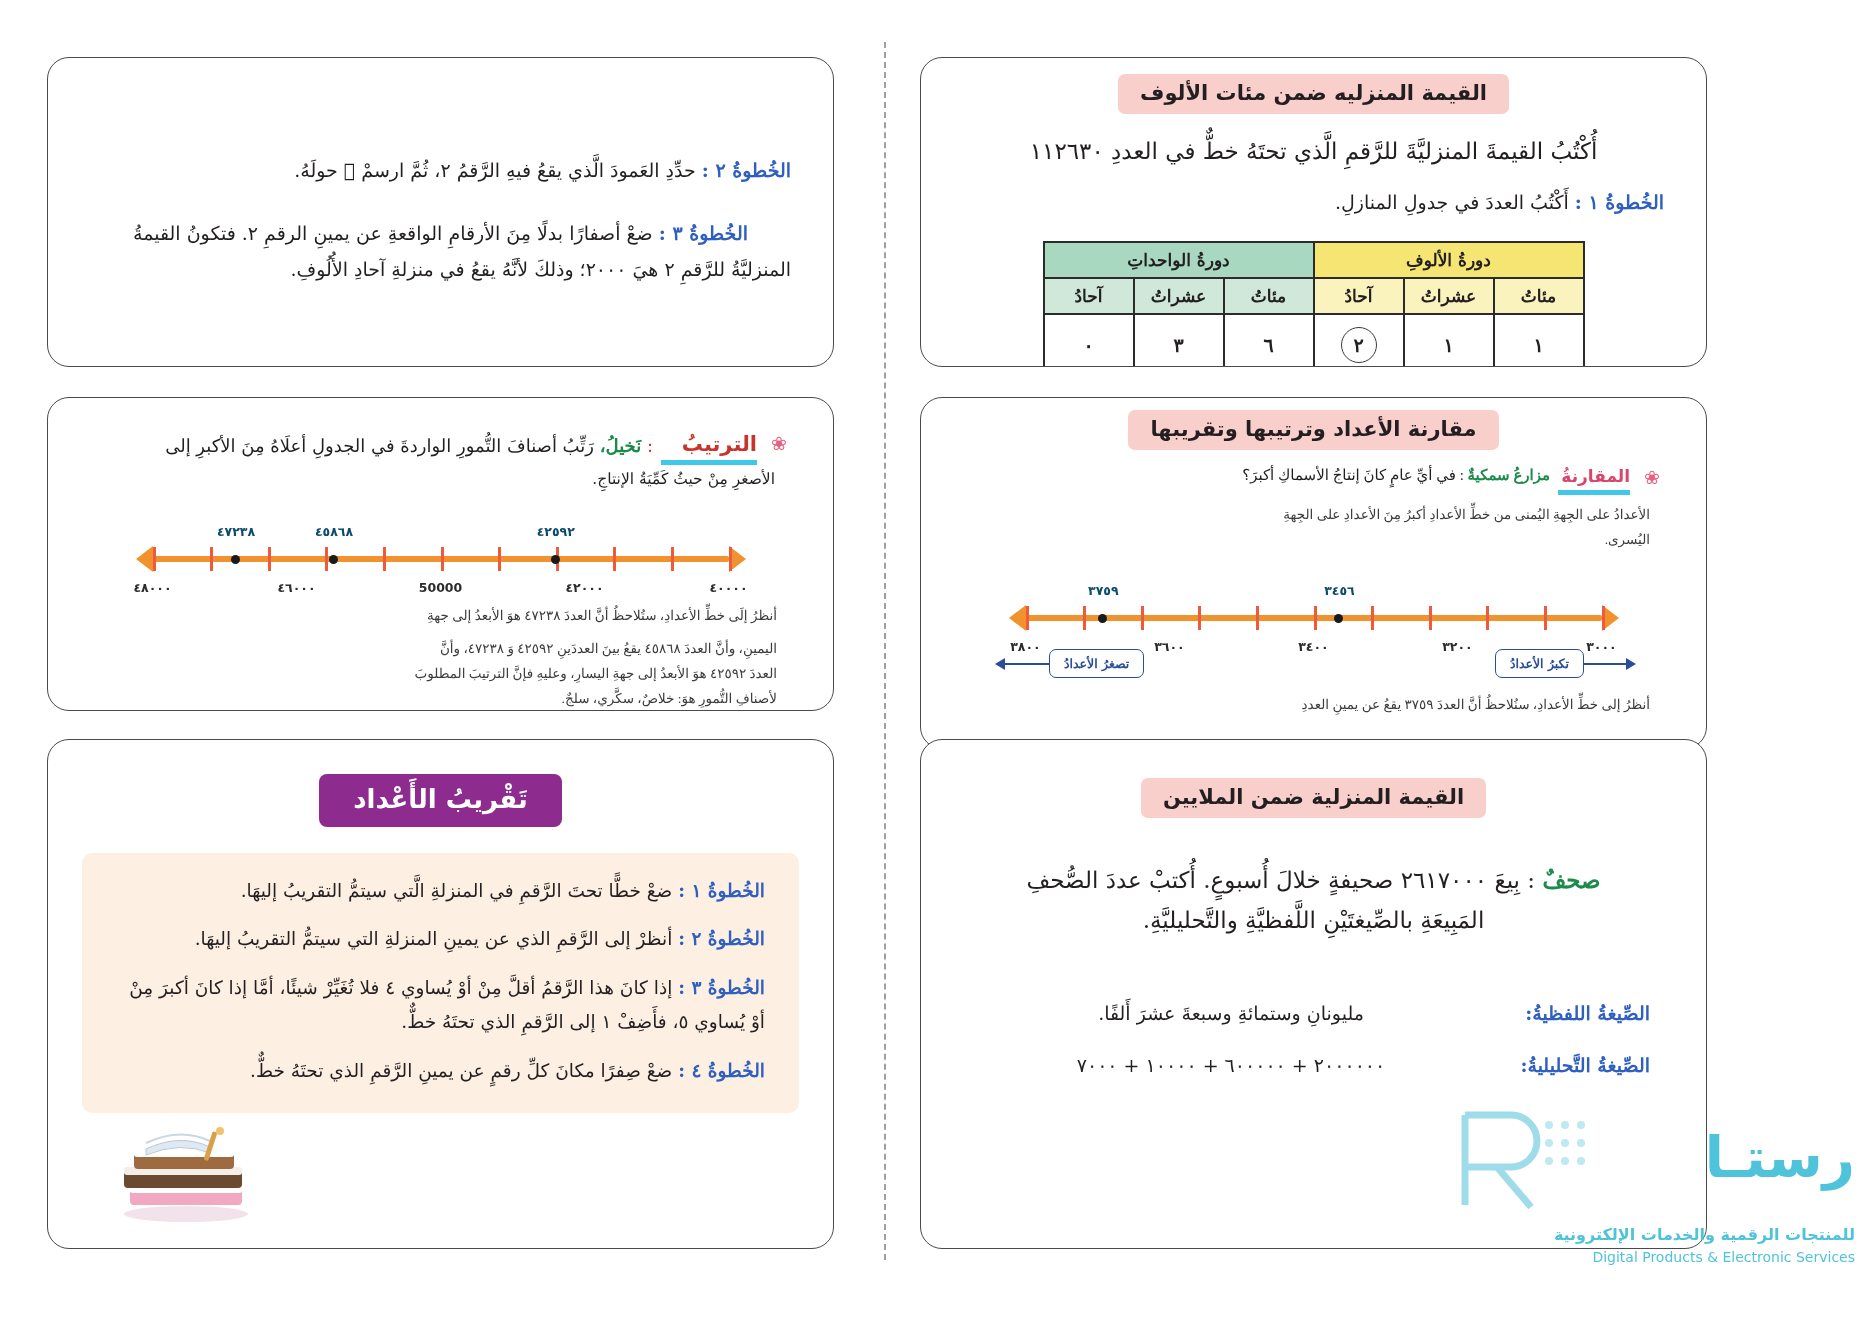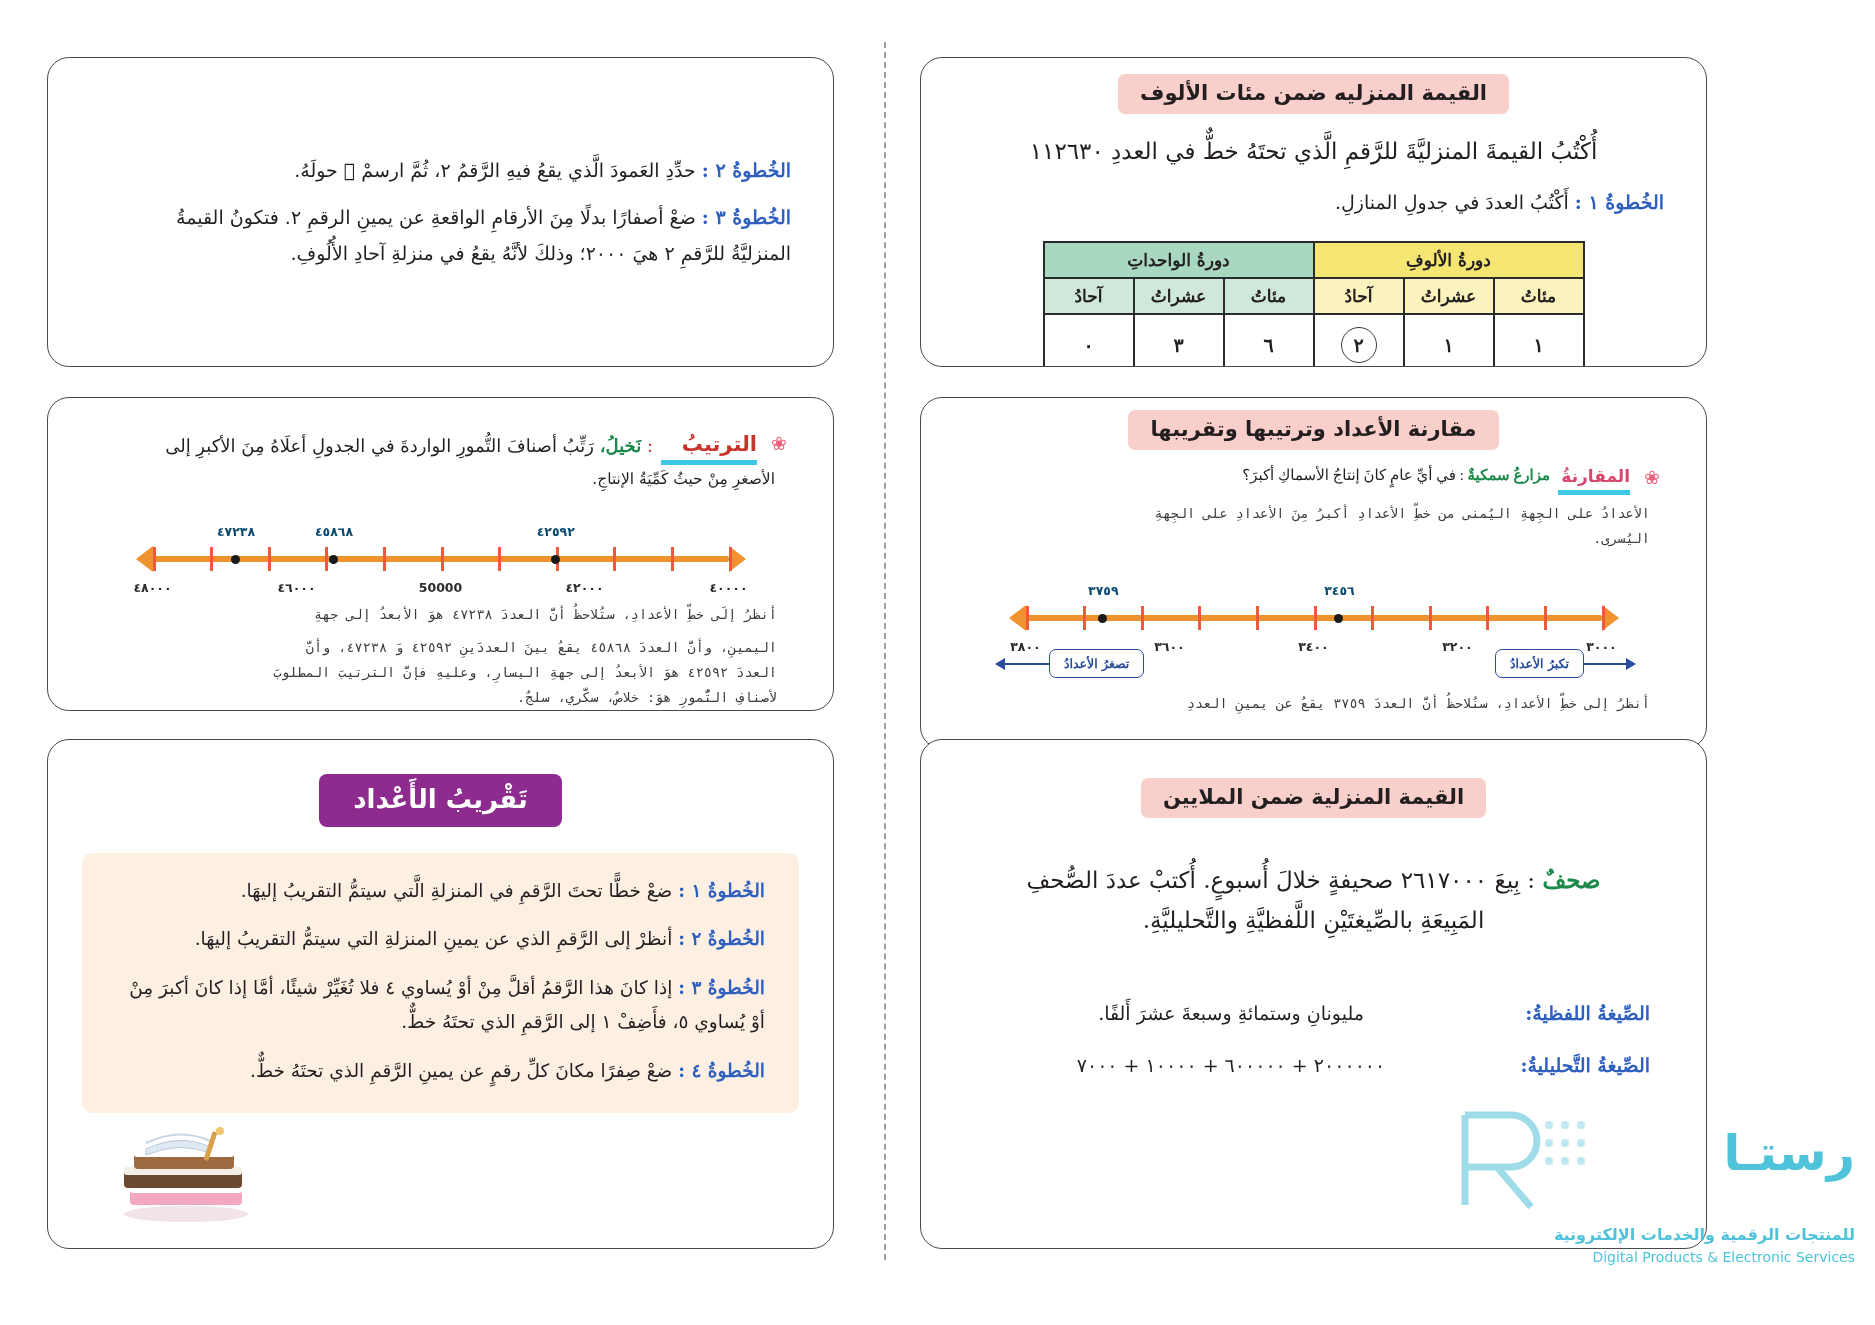--- a/index.html
+++ b/index.html
@@ -85,21 +85,21 @@
     margin:8px 58px 0 58px;
     text-align:justify;
     font-family:"DejaVu Serif","Liberation Serif",serif;
   }
   .tiny-p{
     font-size:13.5px;
     line-height:1.85;
     margin:6px 56px 0 56px;
     text-align:justify;
     color:#3c3c3c;
-    font-family:Liberation Mono, monospace;
+    font-family:Liberation Serif, serif;
   }
 
   
   .pv-wrap{display:flex;justify-content:center;margin-top:22px;}
   table.pv{
     border-collapse:collapse;
     font-family:"DejaVu Serif","Liberation Serif",serif;
     border:2.4px solid #2b2b2b;
   }
   table.pv td{
@@ -185,21 +185,21 @@
   
   .book{position:absolute;left:60px;bottom:24px;width:160px;height:105px;}
 
   
   .wm{
     position:absolute;left:1455px;top:1085px;width:400px;height:210px;
     pointer-events:none;
   }
   .wm-text{
     position:absolute;right:0;top:40px;
-    font-size:49px;font-weight:bold;color:#4fc3d9;letter-spacing:2px;
+    font-size:56px;font-weight:bold;color:#4fc3d9;letter-spacing:2px;
     font-family:"DejaVu Sans","Liberation Sans",sans-serif;
   }
   .wm-sub{
     position:absolute;right:0;top:140px;
     font-size:16px;color:#4fc3d9;white-space:nowrap;font-weight:bold;
   }
   .wm-sub2{
     position:absolute;right:0;top:164px;
     font-size:14px;color:#4fc3d9;white-space:nowrap;
   }
@@ -251,21 +251,21 @@
       </tbody>
         </table>
     </div>
   </div>
 
   <div class="card" id="card-tl">
     <div class="step-line" style="margin-top:96px;">
       <span class="step-lbl">الخُطوةُ ٢ :</span>
       <span>حدِّدِ العَمودَ الَّذي يقعُ فيهِ الرَّقمُ ٢، ثُمَّ ارسمْ ⃝ حولَهُ.</span>
     </div>
-    <div class="step-line" style="margin-top:14px;">
+    <div class="step-line" style="margin-top:30px;text-align:center;">
       <span class="step-lbl">الخُطوةُ ٣ :</span>
       <span>ضعْ أصفارًا بدلًا مِنَ الأرقامِ الواقعةِ عن يمينِ الرقمِ ٢. فتكونُ القيمةُ</span>
     </div>
     <div class="step-line" style="margin-top:2px;">
       <span>المنزليَّةُ للرَّقمِ ٢ هيَ ٢٠٠٠؛ وذلكَ لأنَّهُ يقعُ في منزلةِ آحادِ الأُلُوفِ.</span>
     </div>
   </div>
 
   <div class="card" id="card-mr">
     <div class="chip-row" style="margin-top:12px;">

